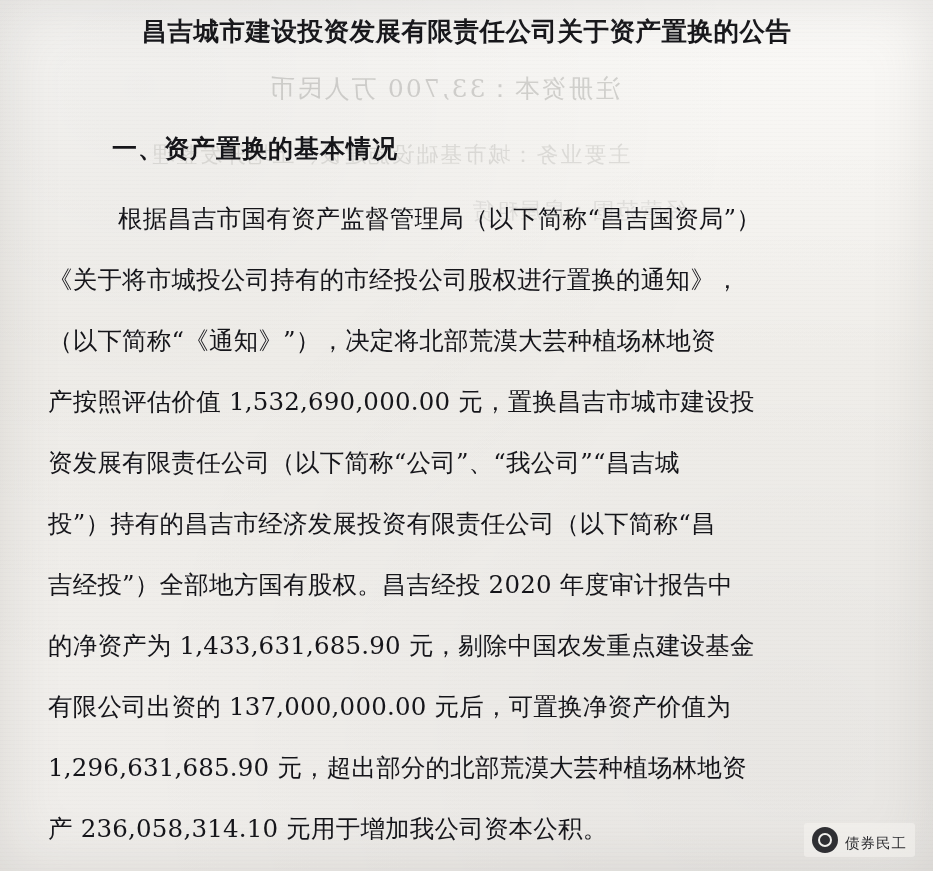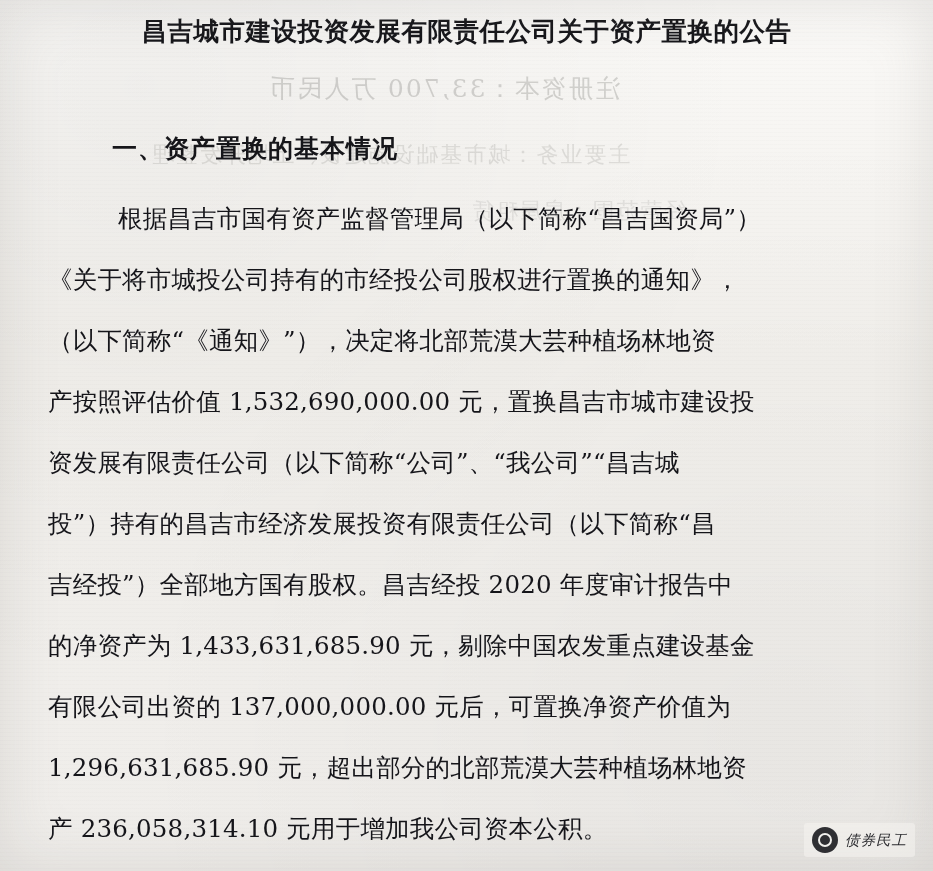--- a/index.html
+++ b/index.html
@@ -95,26 +95,25 @@
   }
   .para-line.indent {
     padding-left: 70px;
   }
   
   #watermark {
     position: absolute;
     right: 18px;
     bottom: 14px;
     display: flex;
-    align-items: center;
+    align-items: flex-end;
     gap: 7px;
     background: rgba(245,244,241,0.55);
     padding: 4px 8px;
     border-radius: 3px;
-    font-style: italic;
   }
   #watermark-icon {
     width: 26px;
     height: 26px;
     border-radius: 50%;
     background: #2f2f33;
     position: relative;
     flex: 0 0 auto;
   }
   #watermark-icon::before {

